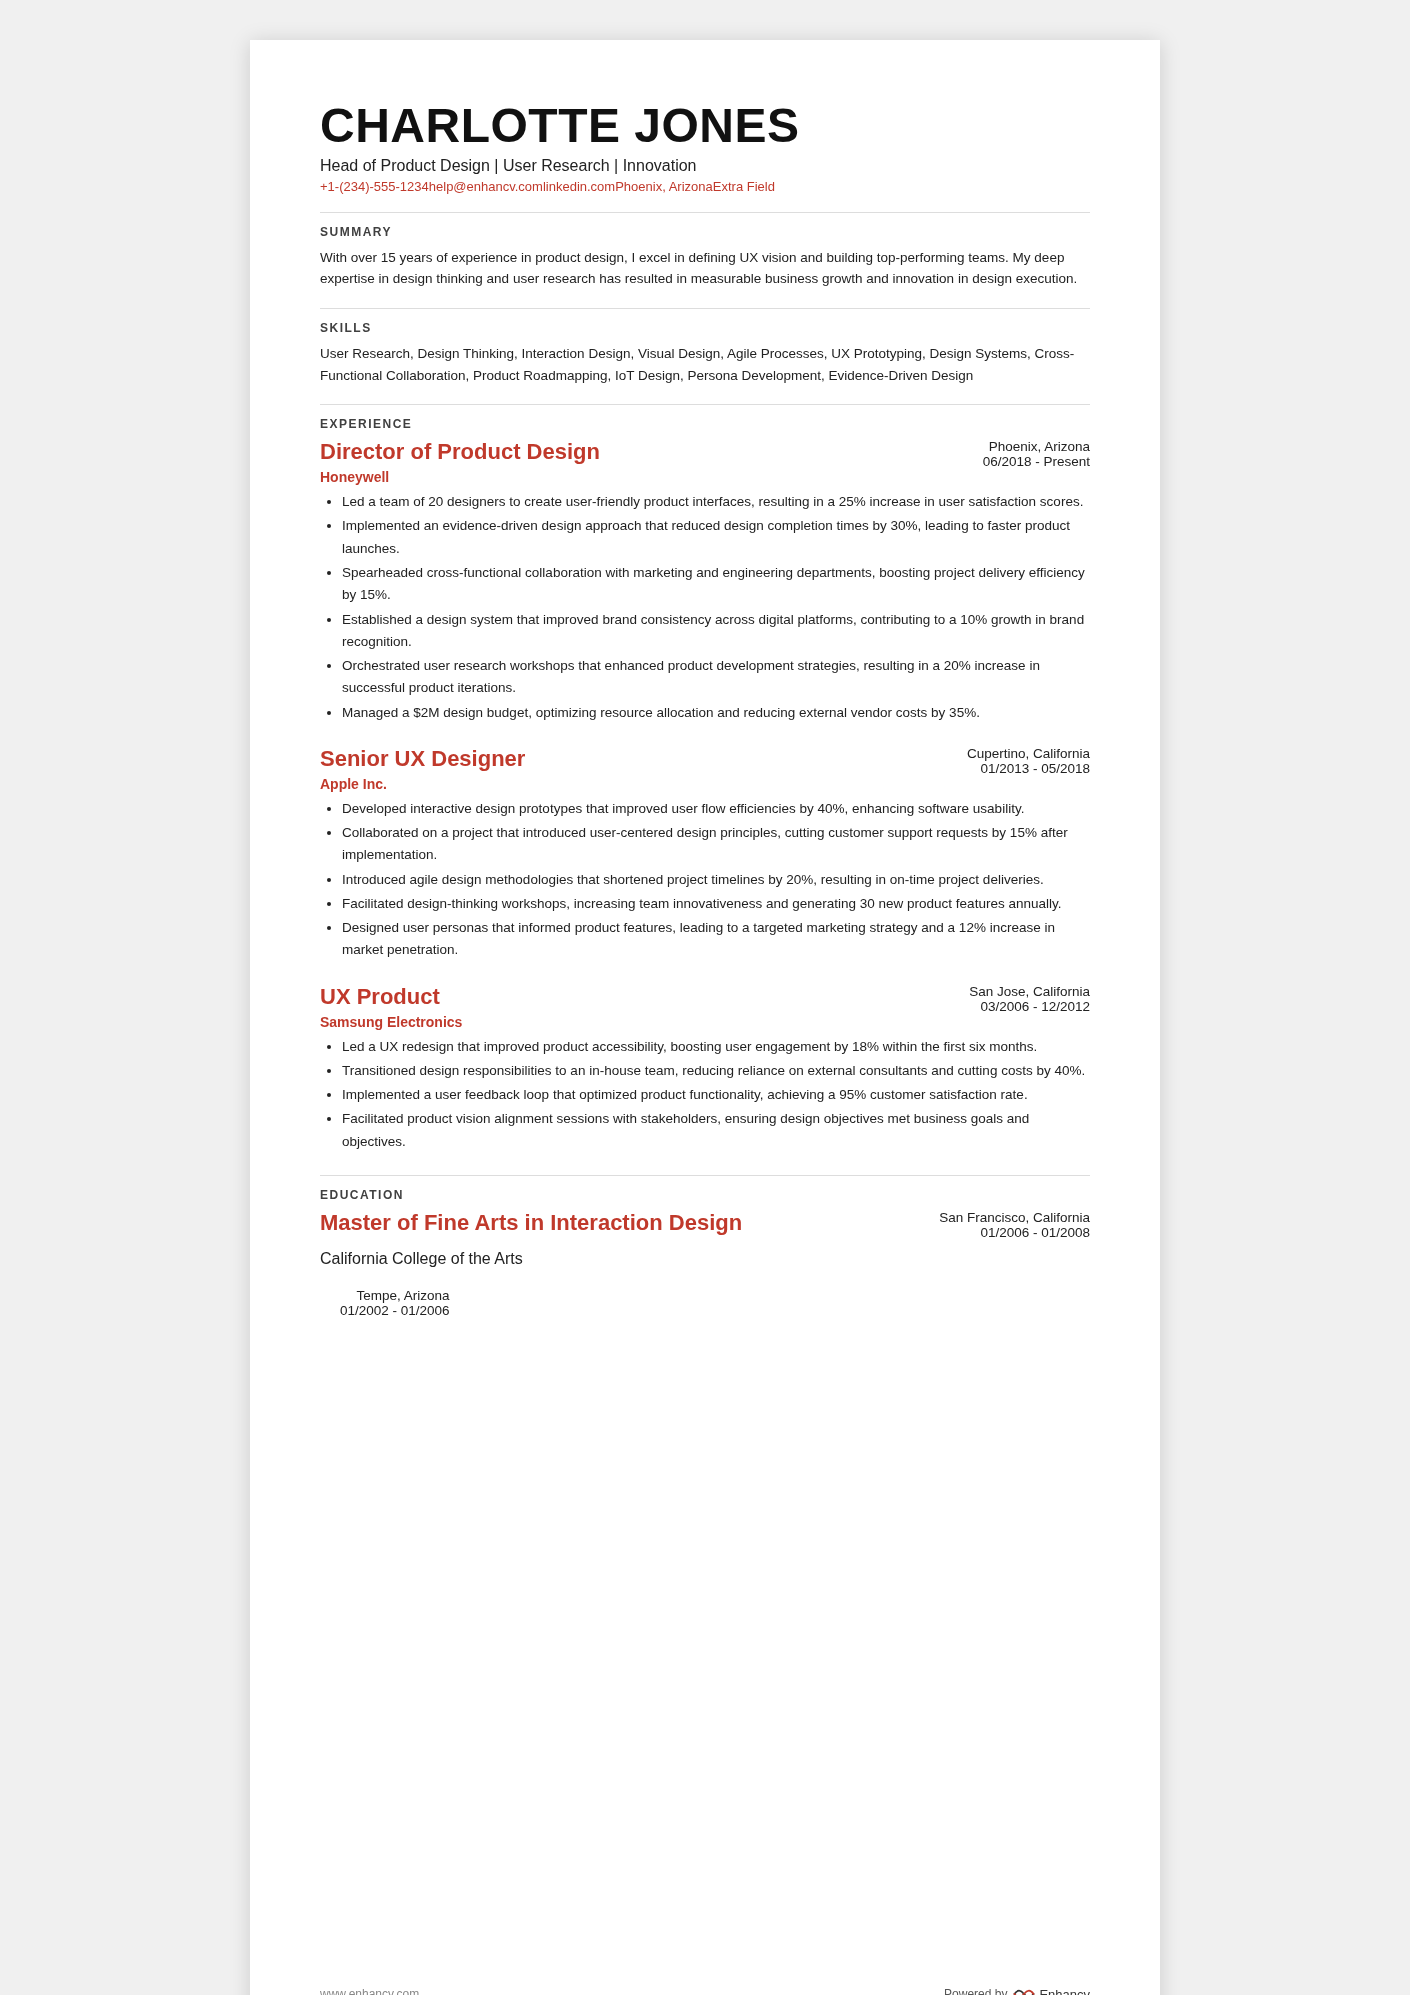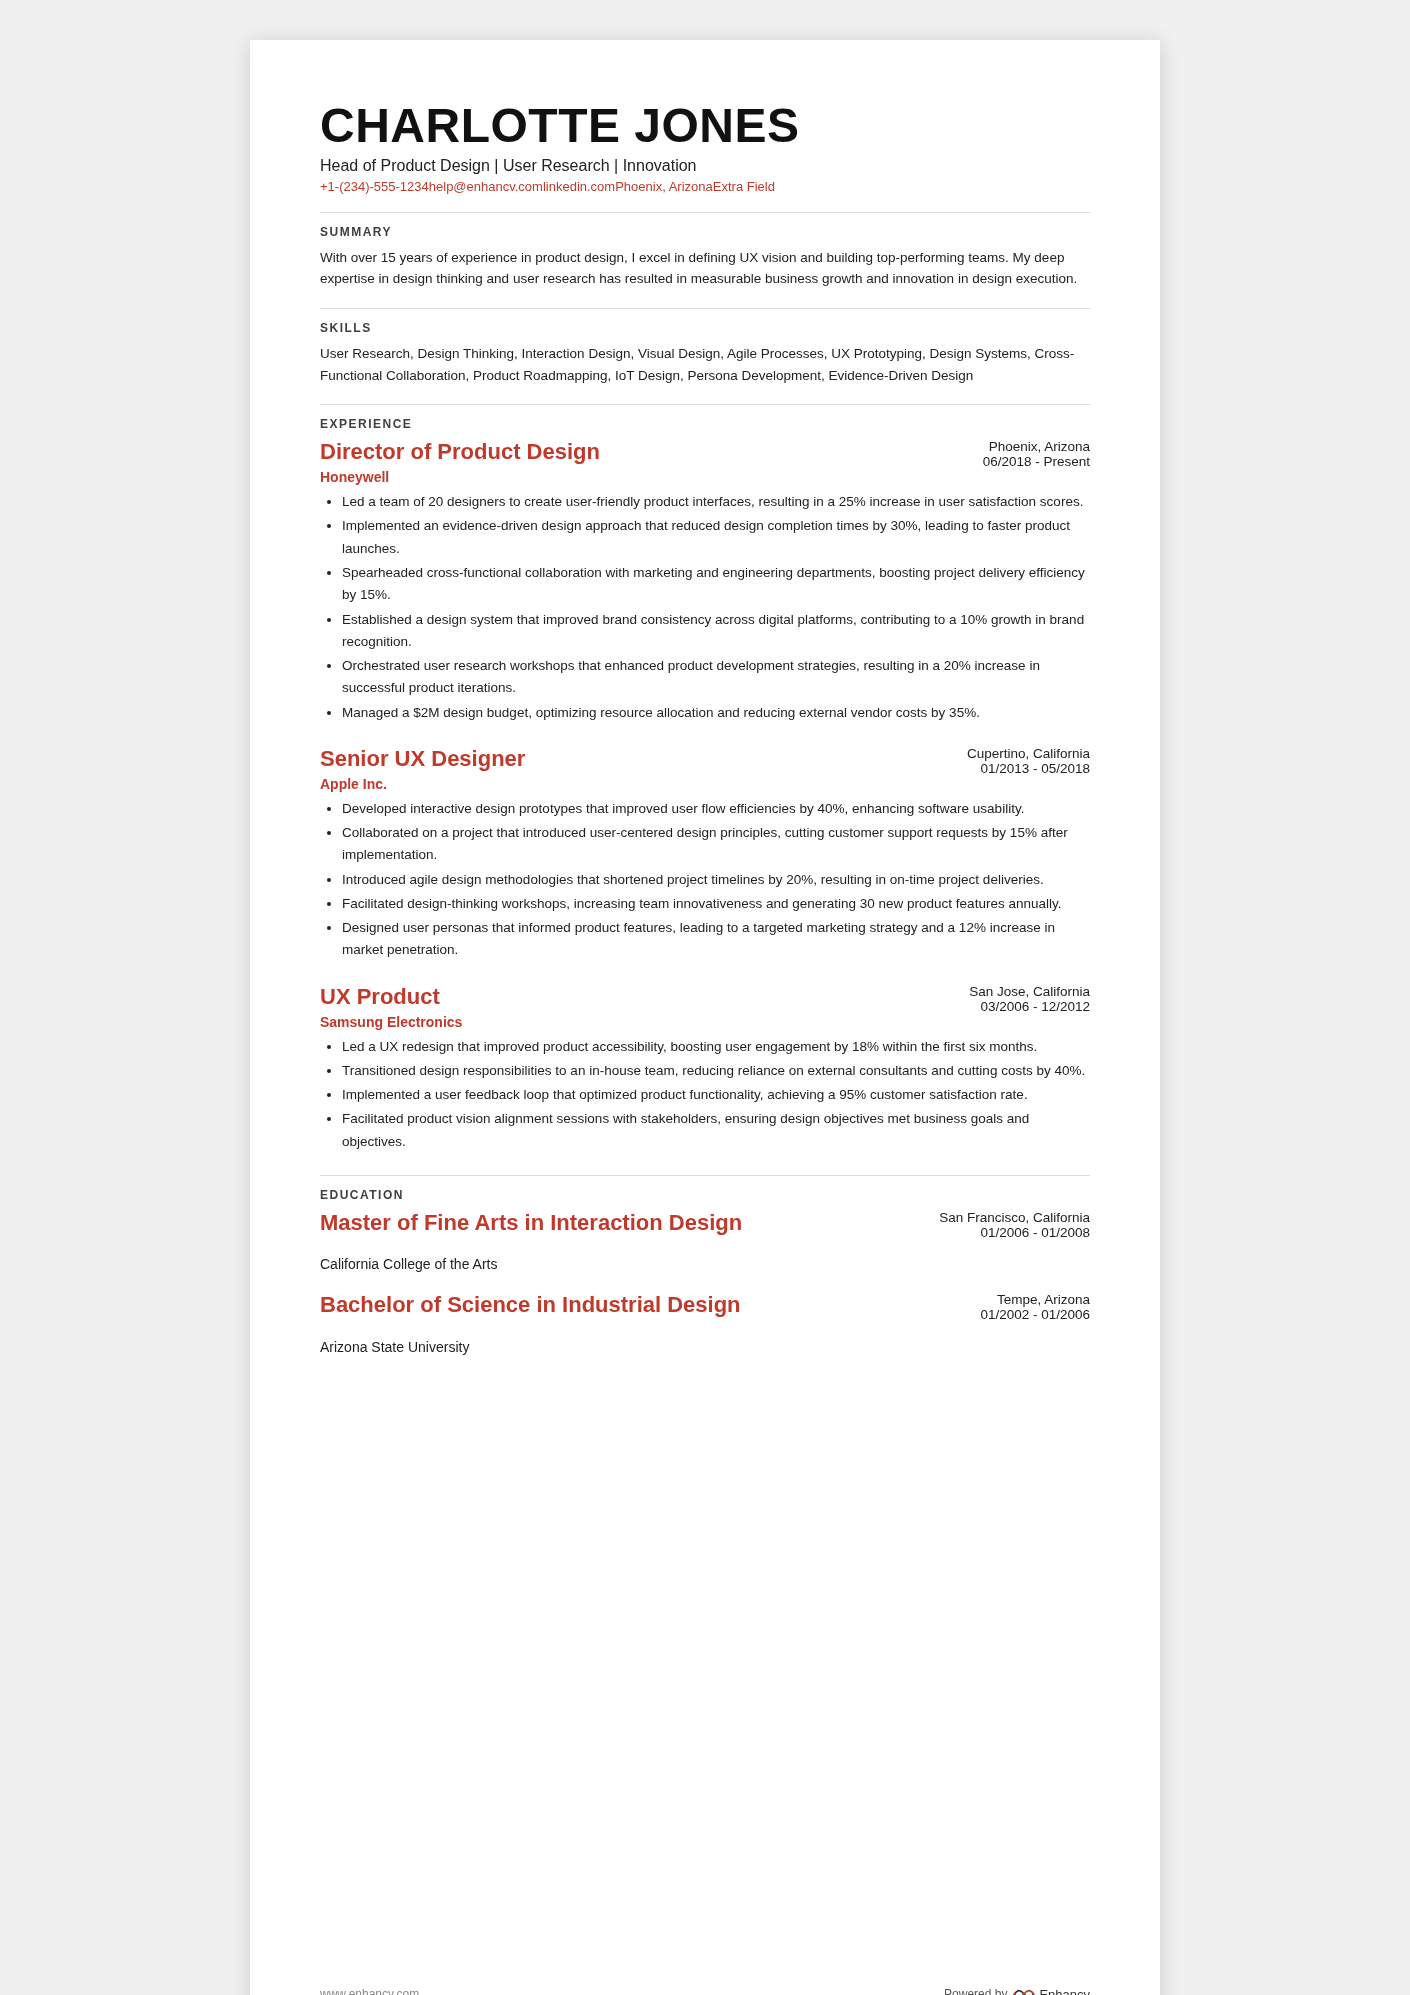--- a/index.html
+++ b/index.html
@@ -110,23 +110,23 @@
       justify-content: space-between;
       align-items: flex-start;
     }
     .edu-degree {
       font-size: 22px;
       font-weight: 700;
       color: #c0392b;
       line-height: 1.2;
     }
     .edu-school {
-      font-size: 14px;
-      color: #222222;
-      margin-top: 20px;
+      font-size: 16px;
+      color: #222222;
+      margin-top: 14px;
     }
     .edu-meta-right {
       text-align: right;
       font-size: 13.5px;
       color: #222222;
       white-space: nowrap;
       margin-left: 20px;
     }
     .footer {
       position: absolute;
@@ -265,24 +265,20 @@
         </div>
         <div class="edu-meta-right">
           <div>San Francisco, California</div>
           <div>01/2006 - 01/2008</div>
         </div>
       </div>
     </div>
 
     <div class="education-entry">
       <div class="edu-header">
-        <div>
-          <div class="edu-degree">Bachelor of Science in Industrial Design</div>
-          <div class="edu-school">Arizona State University</div>
-        </div>
         <div class="edu-meta-right">
           <div>Tempe, Arizona</div>
           <div>01/2002 - 01/2006</div>
         </div>
       </div>
     </div>
   </div>
 
   <div class="footer">
     <span>www.enhancv.com</span>

